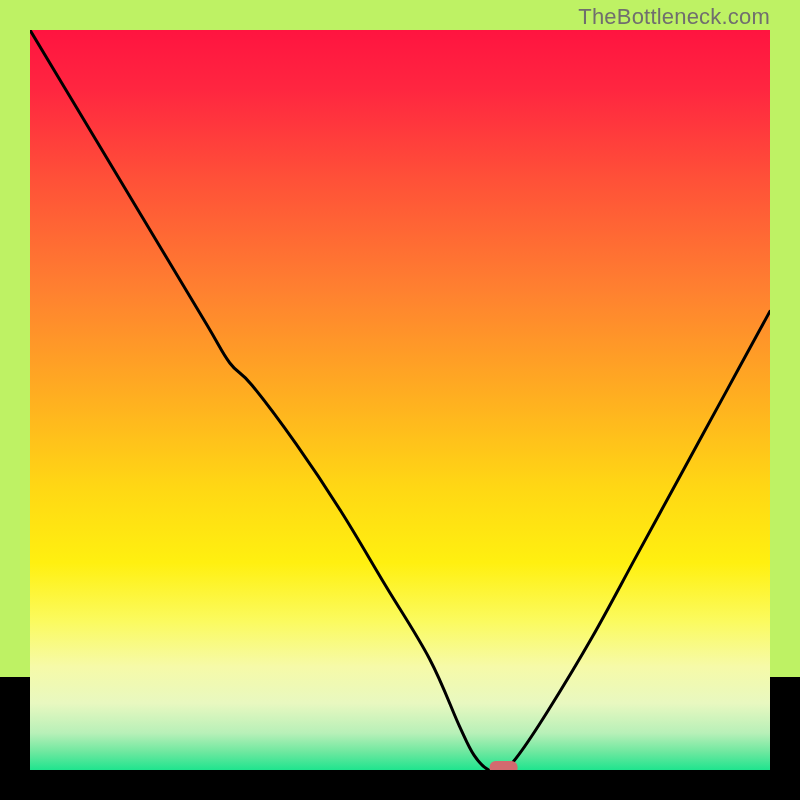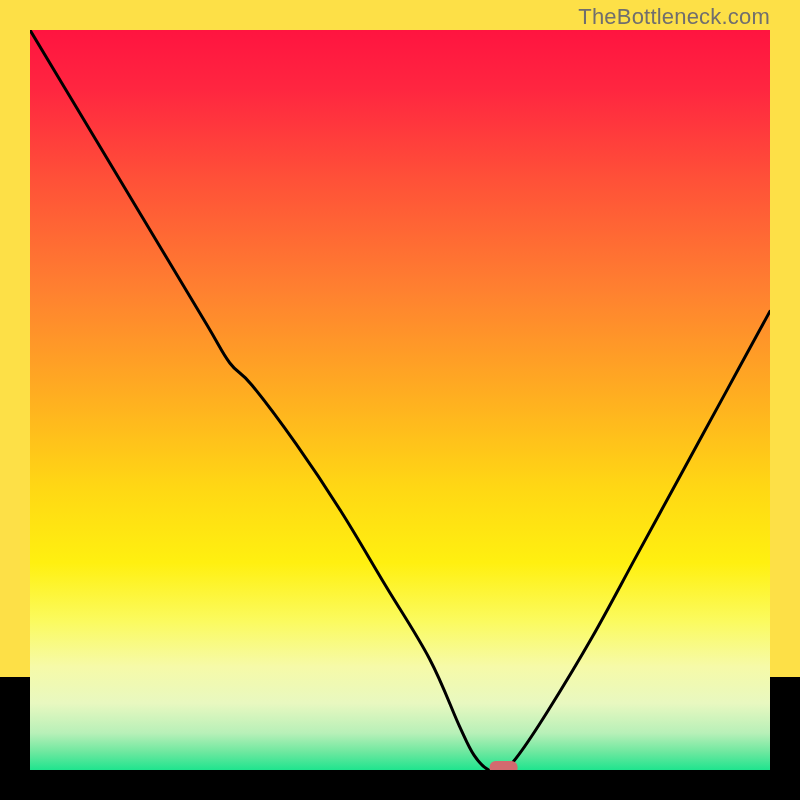--- a/index.html
+++ b/index.html
@@ -9,21 +9,21 @@
     height: 800px;
     background: #000;
     overflow: hidden;
   }
   .frame {
     position: absolute;
     left: 0;
     top: 0;
     width: 800px;
     height: 677px;
-    background: #fde047;
+    background: #bef264;
   }
   .plot-area {
     position: absolute;
     left: 30px;
     top: 30px;
     width: 740px;
     height: 740px;
     overflow: hidden;
   }
   .watermark {

